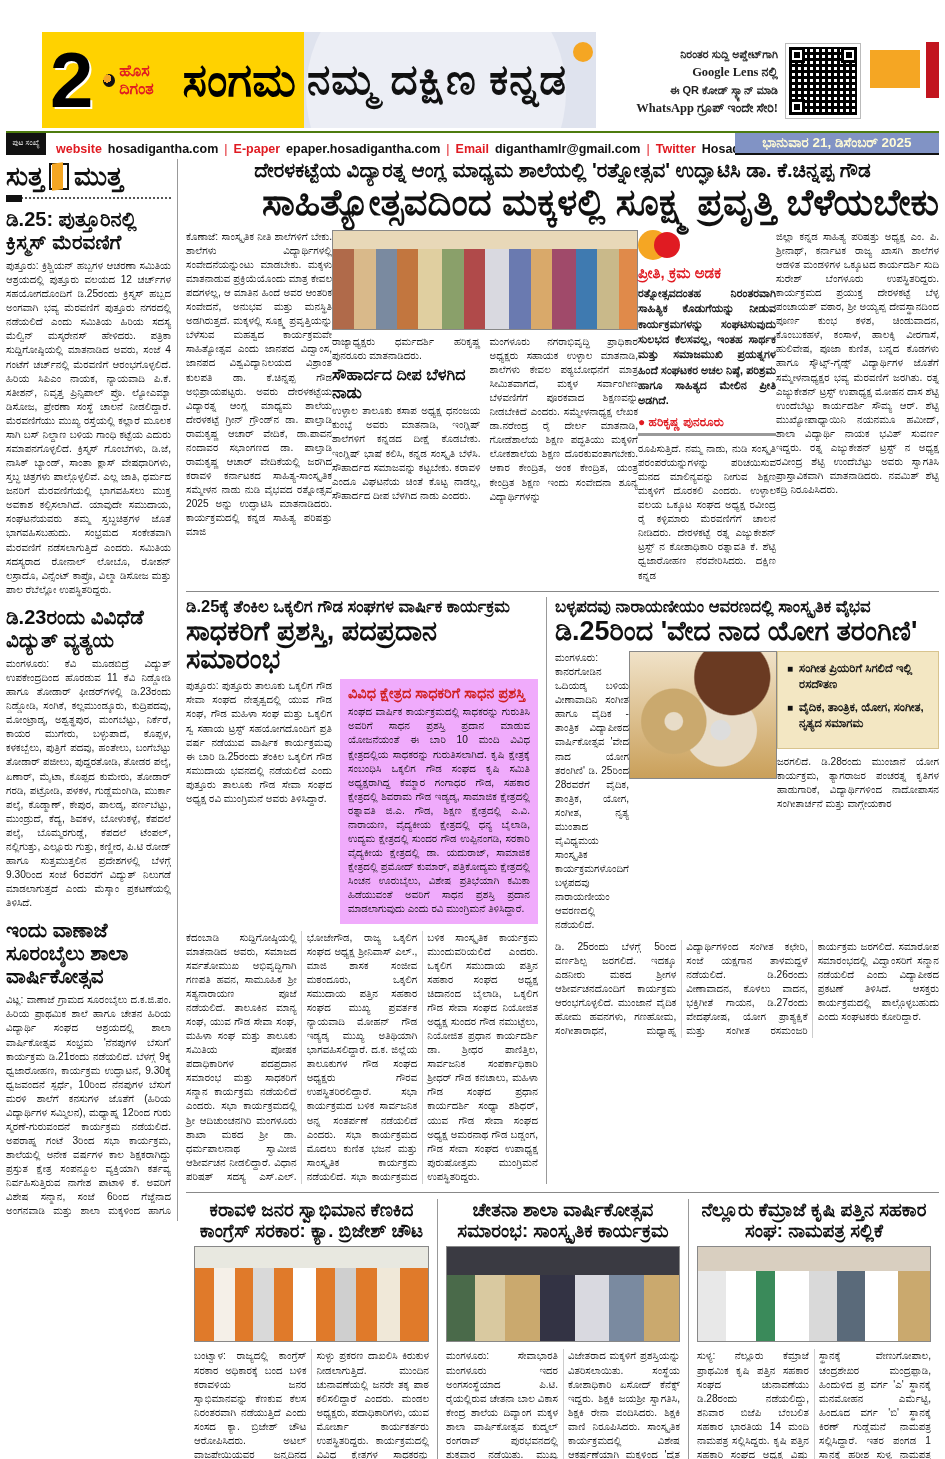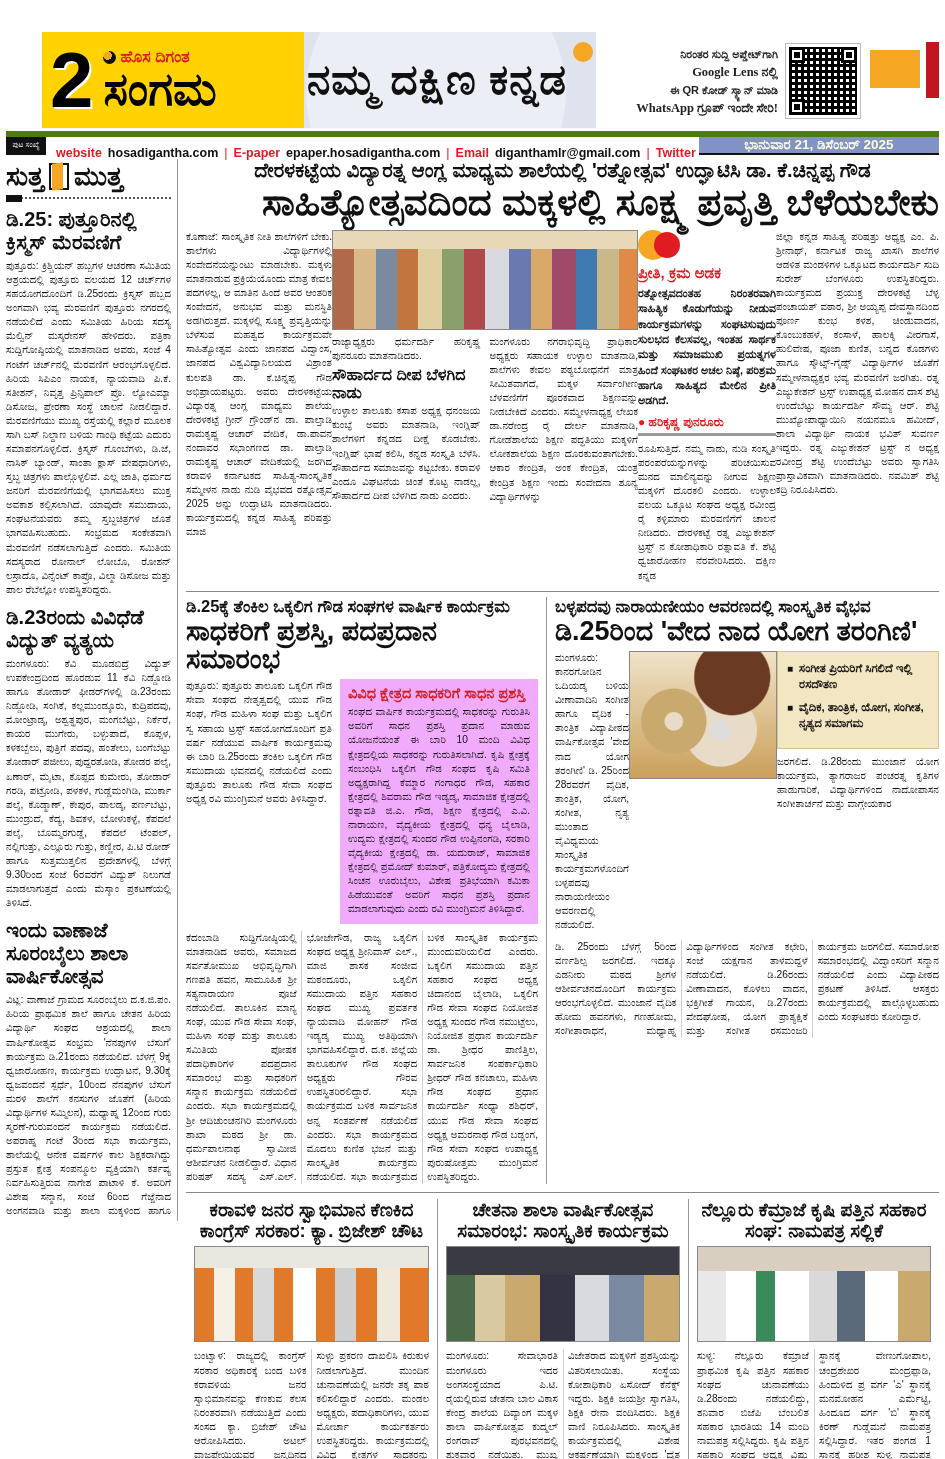--- a/index.html
+++ b/index.html
@@ -3,43 +3,43 @@
 <meta charset="utf-8">
 <style>
   *{box-sizing:border-box;margin:0;padding:0}
   html,body{background:#fff}
   body{font-family:"Liberation Sans",sans-serif;color:#111}
   .page{position:relative;width:945px;height:1459px;margin:0 auto;background:#fff;overflow:hidden;padding:4px 6px 0 6px}
   
   .masthead{display:flex;height:96px;margin:28px 0 0 0;align-items:stretch}
   .m-yellow{background:#ffd200;width:262px;display:flex;align-items:center;padding:2px 8px;gap:10px;margin-left:36px}
   .m-num{font-size:78px;font-weight:900;line-height:.9;color:#000;text-shadow:2px 2px 0 #fff}
-  .brand{display:flex;flex-direction:column;justify-content:center}
+  .brand{display:flex;flex-direction:row;justify-content:center}
   .brand-top{display:flex;align-items:center;gap:4px;color:#e01b22;font-weight:800;font-size:16px}
   .brand-dot{width:13px;height:13px;border-radius:50%;background:radial-gradient(circle at 35% 35%,#f5a623 0 35%,#111 36% 100%);display:inline-block}
   .brand-main{font-size:46px;font-weight:900;line-height:1;color:#000}
   .m-title{flex:1;background:#dfe3ee;display:flex;align-items:center;justify-content:center;font-size:42px;font-weight:900;position:relative;overflow:hidden;letter-spacing:1px}
   .m-title::before{content:"";position:absolute;right:30px;top:-70px;width:260px;height:260px;border-radius:50%;background:#eceef5}
   .m-title span.t{position:relative;z-index:1}
   .orange-dot{width:20px;height:20px;border-radius:50%;background:#f5a623;display:inline-block;margin-left:6px;position:relative;z-index:1;align-self:flex-start;margin-top:10px}
   .m-promo{width:190px;text-align:right;font-size:11px;line-height:1.55;padding:14px 8px 0 0;color:#222;font-weight:600}
   .m-promo .serif{font-family:"Liberation Serif",serif;font-weight:700;font-size:12.5px}
   .qr{width:74px;height:74px;margin-top:12px;position:relative;border:3px solid #fff;outline:1px solid #bbb;background-image:repeating-linear-gradient(0deg,#000 0 3px,transparent 3px 6px),repeating-linear-gradient(90deg,#000 0 3px,#fff 3px 6px)}
   .qr i{position:absolute;width:16px;height:16px;background:#fff;border:3px solid #000}
   .qr i::after{content:"";position:absolute;inset:2px;background:#000}
   .qr .tl{top:0;left:0}.qr .tr{top:0;right:0}.qr .bl{bottom:0;left:0}
   .m-orange{width:50px;height:38px;background:#f5a623;margin:18px 0 0 10px}
   .m-red{width:13px;height:56px;background:#c2151f;margin:10px 0 0 6px}
   
-  .contact-bar{display:flex;height:24px;margin-top:3px;border-top:6px solid #4d7c0f;border-bottom:2px solid #111;align-items:stretch}
+  .contact-bar{display:flex;height:24px;margin-top:3px;border-top:2px solid #4d7c0f;border-bottom:2px solid #111;align-items:stretch}
   .pg-label{background:#111;color:#fff;font-size:7.5px;width:40px;display:flex;align-items:center;justify-content:center;text-align:center;line-height:1.1;padding:1px}
   .contact-items{flex:1;display:flex;align-items:center;gap:6px;padding:16px 10px;font-size:12.5px;font-weight:700;background:#fff;white-space:nowrap;overflow:hidden}
   .contact-items .lbl{color:#e01b22}
   .contact-items .sep{color:#e01b22;font-weight:400}
-  .date-box{width:240px;background:#8193c5;color:#fffbd6;display:flex;align-items:center;justify-content:center;font-weight:700;font-size:13.5px}
+  .date-box{width:204px;background:#8193c5;color:#fffbd6;display:flex;align-items:center;justify-content:center;font-weight:700;font-size:13.5px}
   
   .main{display:grid;grid-template-columns:172px 1fr;column-gap:8px;margin-top:4px}
   .rail{border-right:1px solid #999;padding-right:6px;overflow:hidden;height:1062px}
   .rail-head{font-size:26px;font-weight:900;display:flex;align-items:center;gap:5px;padding:2px 0 5px;border-bottom:2px dotted #555;position:relative}
   .door{width:20px;height:27px;border:2px solid #111;position:relative;background:#fff;flex:0 0 auto}
   .door::after{content:"";position:absolute;left:1px;top:-2px;width:11px;height:27px;background:#f5a623;transform:skewY(-8deg)}
   .rail-sq{position:absolute;left:0;bottom:-5px;width:16px;height:7px;background:#111}
   .rail h3{font-size:20px;line-height:1.15;font-weight:800;margin:9px 0 5px}
   .rail p{font-size:10.2px;line-height:1.38;text-align:justify}
   

